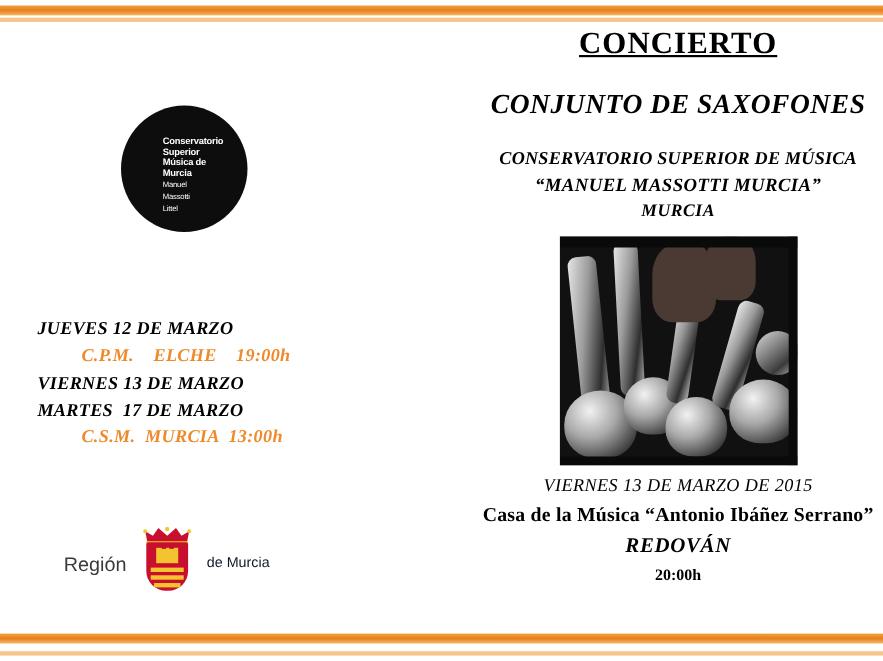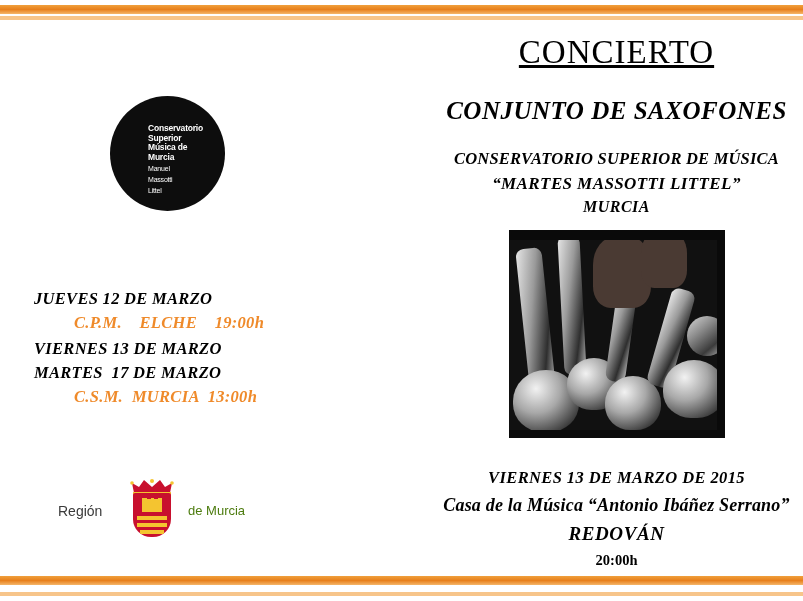--- a/index.html
+++ b/index.html
@@ -110,30 +110,30 @@
     left: 58px;
     top: 455px;
     width: 200px;
     height: 60px;
   }
   .region-text-left {
     position: absolute;
     left: 0;
     top: 24px;
     font-family: "Liberation Sans", sans-serif;
-    font-size: 14px;
+    font-size: 18px;
     color: #3a3a3a;
   }
   .region-text-right {
     position: absolute;
     left: 130px;
     top: 24px;
     font-family: "Liberation Sans", sans-serif;
     font-size: 13px;
-    color: #4d7c0f;
+    color: #0f172a;
   }
   .crown {
     position: absolute;
     left: 72px;
     top: 0px;
     width: 44px;
     height: 16px;
   }
   .shield {
     position: absolute;
@@ -171,23 +171,22 @@
   
   .right-col {
     position: absolute;
     left: 430px;
     top: 0;
     width: 373px;
     height: 553px;
     text-align: center;
   }
   .title {
-    margin-top: 10px;
-    font-size: 33px;
-    font-weight: normal;
+    font-size: 28px;
+    font-weight: bold;
     text-decoration: underline;
     letter-spacing: 1px;
   }
   .ensemble {
     margin-top: 26px;
     font-size: 25px;
     font-style: italic;
     font-weight: bold;
     letter-spacing: 0.5px;
   }
@@ -242,30 +241,29 @@
     position: absolute;
     background: #4a3a33;
     border-radius: 40% 40% 30% 30%;
   }
   .photo .darkmask {
     position: absolute;
     background: #0a0a0a;
   }
 
   .event-date {
-    margin-top: 30px;
+    margin-top: 8px;
     font-size: 16.5px;
     font-style: italic;
-    font-weight: bold;
+    font-weight: normal;
     letter-spacing: 0.4px;
   }
   .venue {
     margin-top: 7px;
     font-size: 18px;
-    font-style: italic;
     font-weight: bold;
     letter-spacing: 0.2px;
   }
   .venue-city {
     margin-top: 7px;
     font-size: 19px;
     font-style: italic;
     font-weight: bold;
     letter-spacing: 0.6px;
   }
@@ -328,21 +326,21 @@
         <div class="region-text-right">de Murcia</div>
       </div>
 
     </div>
 
     <div class="right-col">
 
       <div class="title">CONCIERTO</div>
       <div class="ensemble">CONJUNTO DE SAXOFONES</div>
       <div class="conservatory">CONSERVATORIO SUPERIOR DE MÚSICA</div>
-      <div class="conservatory-name">“MARTES  MASSOTTI  LITTEL”</div>
+      <div class="conservatory-name">“MANUEL  MASSOTTI  MURCIA”</div>
       <div class="city">MURCIA</div>
 
       <div class="photo">
         <div class="tube" style="left:14px;top:18px;width:26px;height:150px;transform:rotate(-6deg);"></div>
         <div class="tube" style="left:52px;top:5px;width:22px;height:140px;transform:rotate(-3deg);"></div>
         <div class="bell" style="left:4px;top:140px;width:66px;height:62px;"></div>
         <div class="bell" style="left:58px;top:128px;width:54px;height:52px;"></div>
         <div class="tube" style="left:104px;top:32px;width:20px;height:120px;transform:rotate(8deg);"></div>
         <div class="bell" style="left:96px;top:146px;width:56px;height:54px;"></div>
         <div class="tube" style="left:150px;top:58px;width:24px;height:100px;transform:rotate(16deg);"></div>

